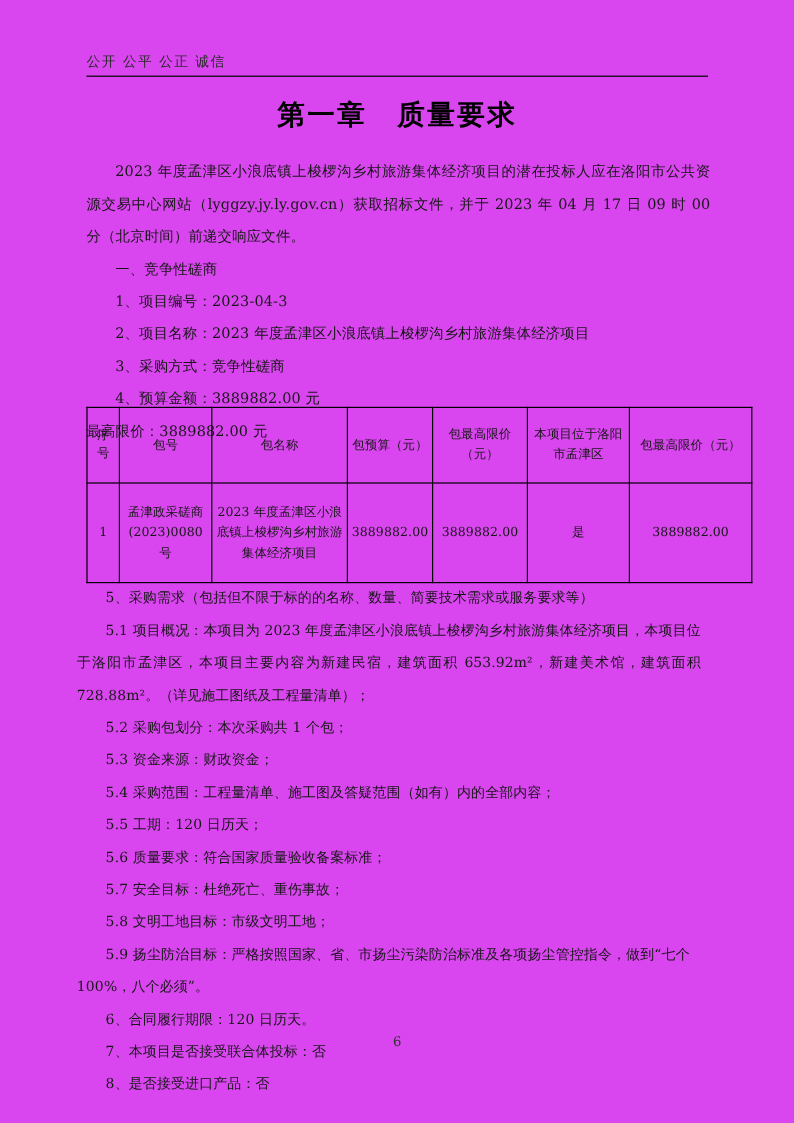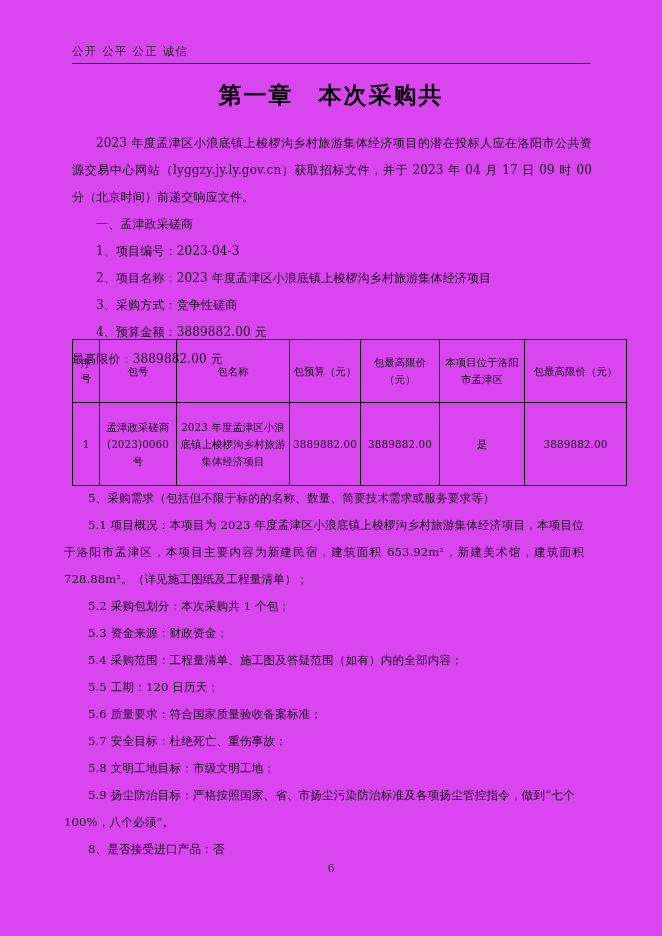--- a/index.html
+++ b/index.html
@@ -157,25 +157,25 @@
   }
 </style>
 </head>
 <body>
 
 <div class="page">
 
   <div class="running-header">公开  公平  公正  诚信</div>
   <div class="header-rule"></div>
 
-  <div class="chapter-title">第一章　本次采购共</div>
+  <div class="chapter-title">第一章　质量要求</div>
 
   <div class="body-flow">
     <p class="para indent">2023 年度孟津区小浪底镇上梭椤沟乡村旅游集体经济项目的潜在投标人应在洛阳市公共资源交易中心网站（lyggzy.jy.ly.gov.cn）获取招标文件，并于 2023 年 04 月 17 日 09 时 00 分（北京时间）前递交响应文件。</p>
-    <p class="para indent">一、孟津政采磋商</p>
+    <p class="para indent">一、竞争性磋商</p>
     <p class="para indent">1、项目编号：2023-04-3</p>
     <p class="para indent">2、项目名称：2023 年度孟津区小浪底镇上梭椤沟乡村旅游集体经济项目</p>
     <p class="para indent">3、采购方式：竞争性磋商</p>
     <p class="para indent">4、预算金额：3889882.00 元</p>
     <p class="para">最高限价：3889882.00 元</p>
   </div>
 
   <div class="pkg-table-wrap">
     <table class="pkg-table">
       <thead>
@@ -187,21 +187,21 @@
           <th class="c-pkgname">包名称</th>
           <th class="c-budget">包预算（元）</th>
           <th class="c-cap">包最高限价（元）</th>
           <th class="c-sme">本项目位于洛阳市孟津区</th>
           <th class="c-reserve">包最高限价（元）</th>
         </tr>
       </thead>
       <tbody>
         <tr>
           <td>1</td>
-          <td>孟津政采磋商(2023)0060 号</td>
+          <td>孟津政采磋商(2023)0080 号</td>
           <td>2023 年度孟津区小浪底镇上梭椤沟乡村旅游集体经济项目</td>
           <td>3889882.00</td>
           <td>3889882.00</td>
           <td>是</td>
           <td>3889882.00</td>
         </tr>
       </tbody>
     </table>
   </div>
 
@@ -209,18 +209,20 @@
     <p class="sub-line ind1">5、采购需求（包括但不限于标的的名称、数量、简要技术需求或服务要求等）</p>
     <p class="flow-5-1">5.1 项目概况：本项目为 2023 年度孟津区小浪底镇上梭椤沟乡村旅游集体经济项目，本项目位于洛阳市孟津区，本项目主要内容为新建民宿，建筑面积 653.92m²，新建美术馆，建筑面积 728.88m²。（详见施工图纸及工程量清单）；</p>
     <p class="sub-line ind1">5.2 采购包划分：本次采购共 1 个包；</p>
     <p class="sub-line ind1">5.3 资金来源：财政资金；</p>
     <p class="sub-line ind1">5.4 采购范围：工程量清单、施工图及答疑范围（如有）内的全部内容；</p>
     <p class="sub-line ind1">5.5 工期：120 日历天；</p>
     <p class="sub-line ind1">5.6 质量要求：符合国家质量验收备案标准；</p>
     <p class="sub-line ind1">5.7 安全目标：杜绝死亡、重伤事故；</p>
     <p class="sub-line ind1">5.8 文明工地目标：市级文明工地；</p>
     <p class="sub-line ind1">5.9 扬尘防治目标：严格按照国家、省、市扬尘污染防治标准及各项扬尘管控指令，做到“七个 100%，八个必须”。</p>
+    <p class="sub-line ind1">6、合同履行期限：120 日历天。</p>
+    <p class="sub-line ind1">7、本项目是否接受联合体投标：否</p>
     <p class="sub-line ind1">8、是否接受进口产品：否</p>
   </div>
 
   <div class="page-number">6</div>
 
 </div>
 
 </body></html>

